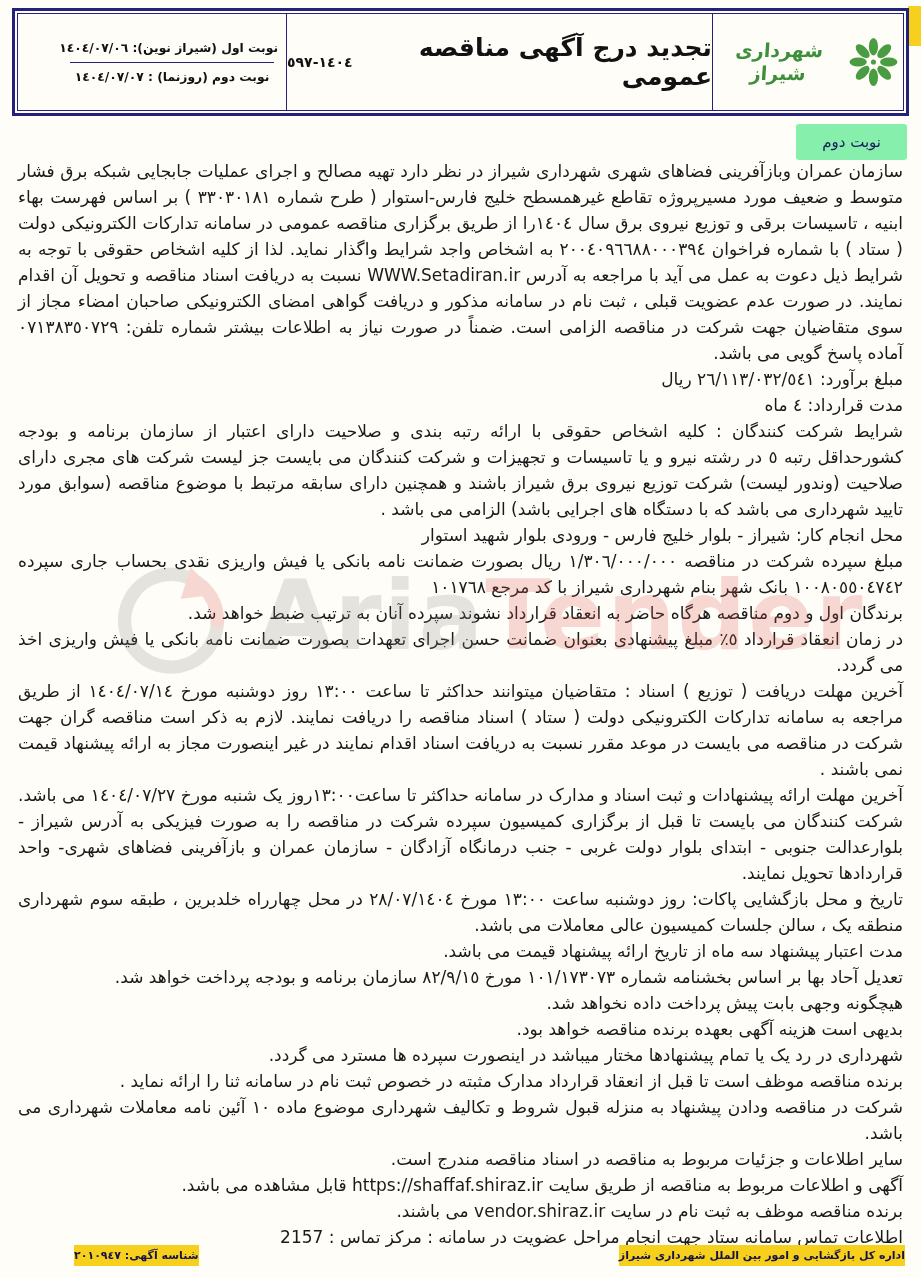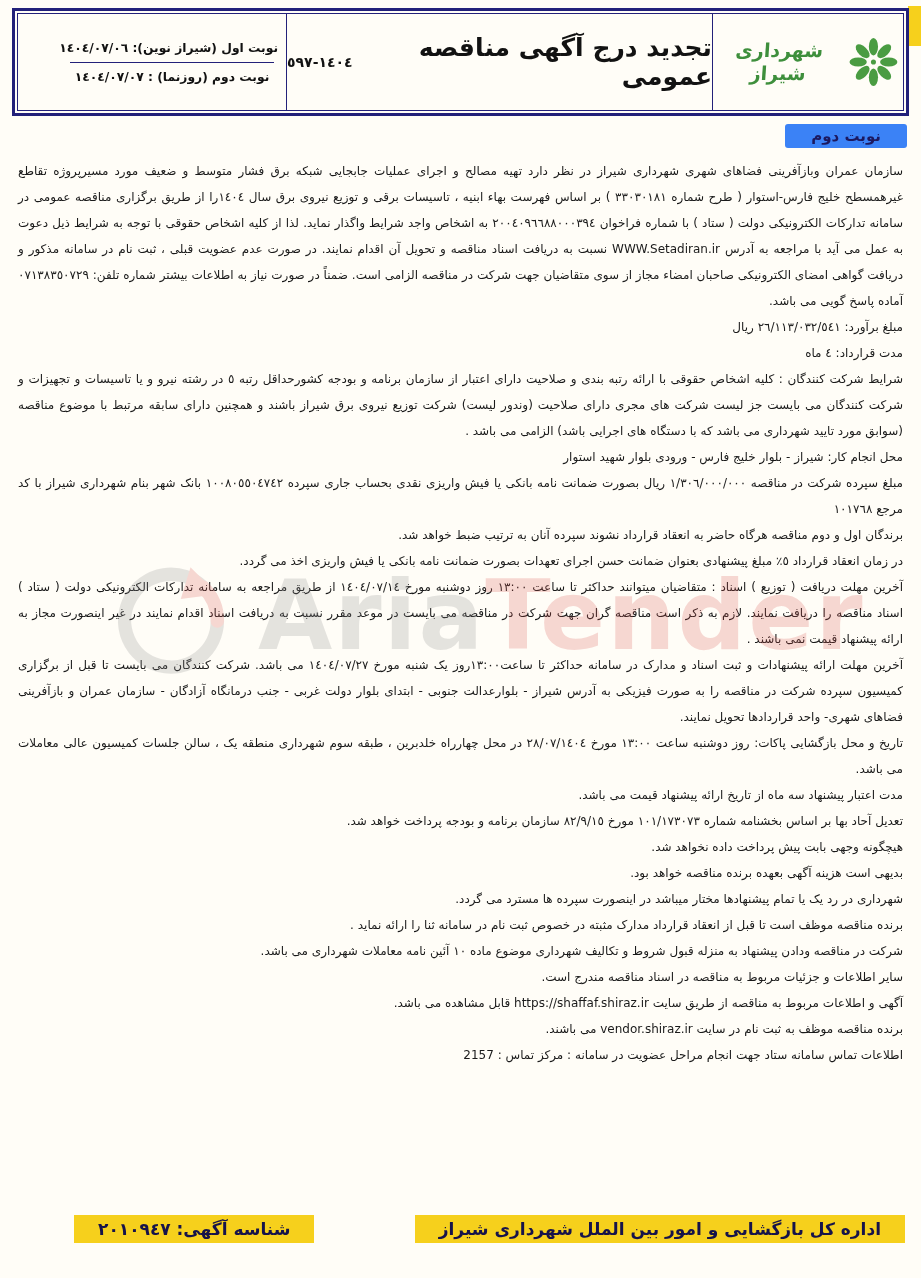--- a/index.html
+++ b/index.html
@@ -23,46 +23,46 @@
   .center-cell { flex:1; display:flex; flex-direction:row; align-items:center; justify-content:center; gap:7px; }
   .title { font-size:25px; font-weight:bold; color:#121212; }
   .number { font-size:14px; font-weight:bold; color:#121212; letter-spacing:2px; }
   .dates-cell { width:228px; display:flex; flex-direction:column; justify-content:center; padding:0 8px;margin-left:40px; }
   .date-line { font-size:12.3px; font-weight:bold; color:#111; text-align:center; padding:7px 0; white-space:nowrap; }
   .date-sep { height:1px; background:#23217a; margin:0 4px; }
 
   
   .badge {
     position:absolute; top:124px; right:14px; z-index:3;
-    background:#3b82f6; color:#1c1960; font-weight:bold; font-size:15px;
-    padding:3px 26px; border-radius:3px;
+    background:#86efac; color:#1c1960; font-weight:normal; font-size:15px;
+    padding:9px 26px; border-radius:3px;
   }
 
   
   .body-text {
     position:absolute; top:158px; right:18px; left:18px; z-index:1;
-    text-align:justify; font-size:12px; line-height:26px; color:#1a1a1a;
+    text-align:justify; font-size:17px; line-height:26px; color:#1a1a1a;
   }
   .body-text p { margin:0; }
 
   
   .watermark {
     position:absolute; top:560px; left:110px; z-index:2; opacity:0.22;
     display:flex; align-items:flex-start; gap:26px; direction:ltr; pointer-events:none;
   }
   .wm-text { font-size:96px; font-weight:bold; letter-spacing:2px; white-space:nowrap; }
   .wm-aria { color:#8a8a8a; }
   .wm-tender { color:#d9534f; }
 
   
   .footer {
     position:absolute; top:1215px; right:16px; left:16px; z-index:3;
     display:flex; justify-content:space-between; align-items:center;
   }
-  .hl { background:#f6d01c; color:#16134a; font-weight:bold; font-size:17px; padding:4px 24px; white-space:nowrap; }
+  .hl { background:#f6d01c; color:#16134a; font-weight:bold; font-size:11px; padding:4px 0; white-space:nowrap;margin-top:30px; }
   .ad-id { margin-left:58px; }
 </style>
 </head>
 <body>
 
 <div class="page">
 
   <div class="corner-strip"></div>
 
   <header class="header-frame">

